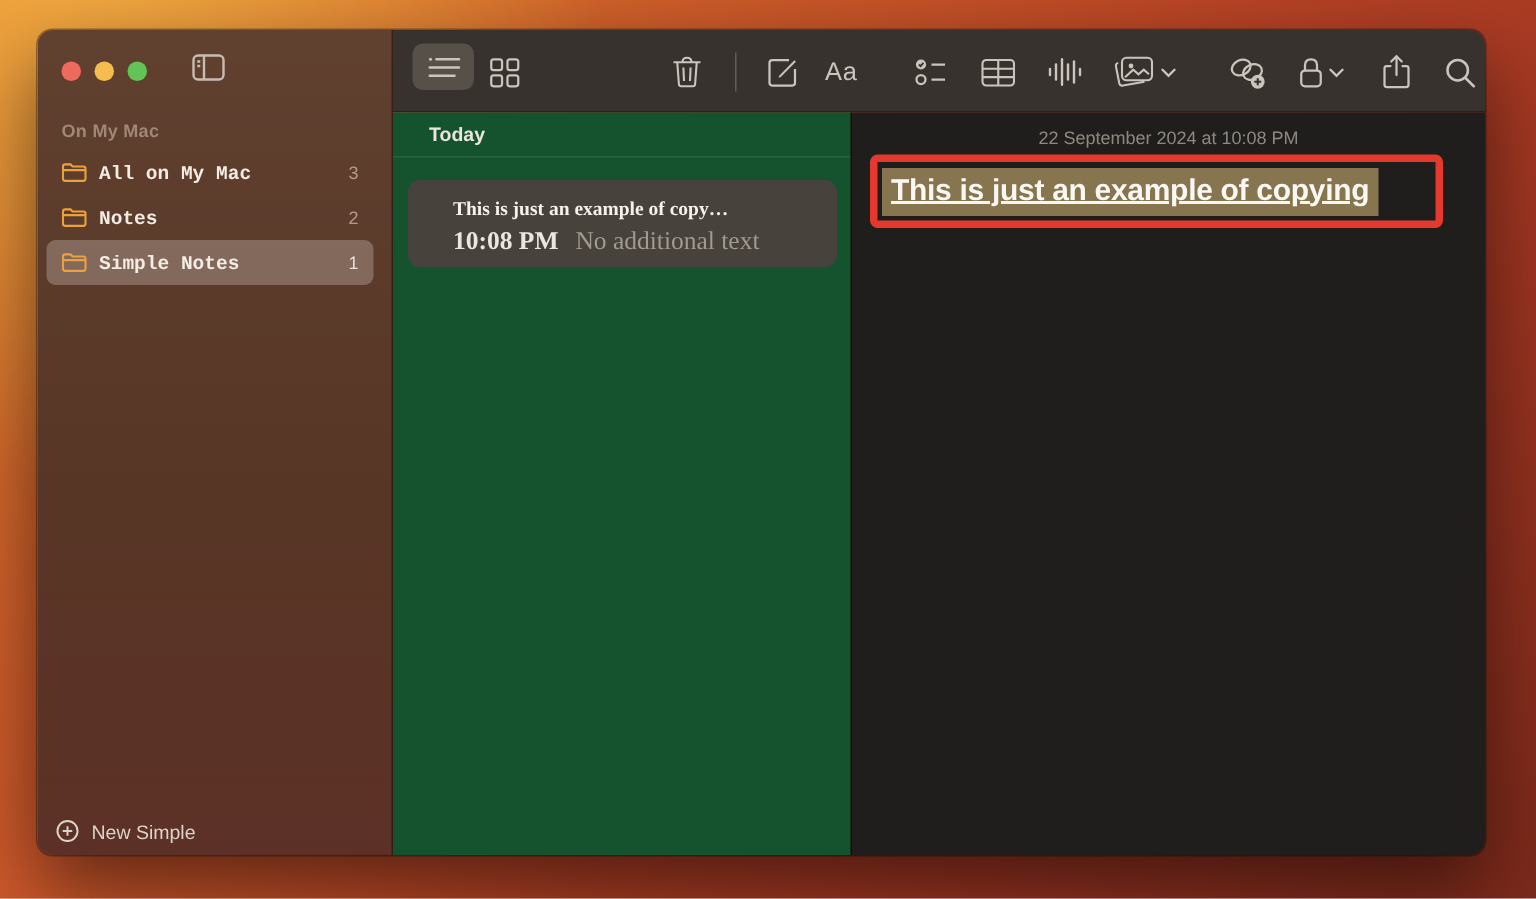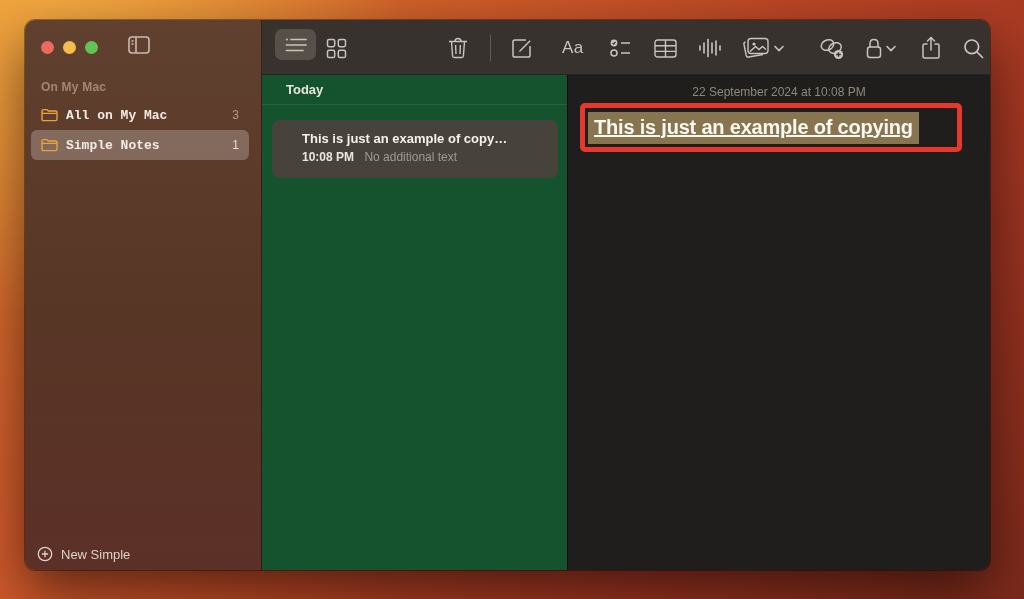--- a/index.html
+++ b/index.html
@@ -75,26 +75,26 @@
     width:306px; flex:none; background:#14532d; position:relative;
     border-right:1px solid #120c09;
   }
   .nl-header {
     height:30px; display:flex; align-items:center; padding-left:24px;
     font-size:13px; font-weight:700; color:#ece5de;
     border-bottom:1px solid rgba(255,255,255,.09);
   }
   .note-card {
     position:absolute; left:10px; top:45px; width:286px; height:58px;
-    background:#48423c; border-radius:8px; padding:11px 12px 0 30px; overflow:hidden;
+    background:#48423c; border-radius:8px; padding:11px 12px 0 30px; overflow:hidden;font-family:Liberation Serif, serif;
   }
   .note-title {
     font-size:13px; font-weight:700; color:#f6f1ea; white-space:nowrap; overflow:hidden;
   }
-  .note-meta { margin-top:4px; font-size:12px; white-space:nowrap; }
+  .note-meta { margin-top:4px; font-size:17px; white-space:nowrap; }
   .note-time { color:#ece6df; font-weight:600; }
   .note-preview { color:#a2998f; margin-left:7px; }
 
   
   .editor { flex:1; background:#1f1e1d; position:relative; }
   .ed-date {
     margin-top:10px; text-align:center; font-size:12px; color:#8f8press880;
     color:#8f8880;
   }
   .annotation-box {
@@ -133,20 +133,30 @@
     <div class="sb-items">
       <div class="sb-item">
         <span class="f-icon">
           <svg width="17" height="14" viewBox="0 0 17 14" fill="none" stroke="currentColor" stroke-width="1.4">
             <path d="M1 3.2 Q1 1.6 2.4 1.6 L6 1.6 L7.4 3 L14.6 3 Q16 3 16 4.4 L16 11 Q16 12.6 14.6 12.6 L2.4 12.6 Q1 12.6 1 11 Z"></path>
             <line x1="1" y1="5.4" x2="16" y2="5.4"></line>
           </svg>
         </span>
         <span class="lbl">All on My Mac</span>
         <span class="cnt">3</span>
+      </div>
+      <div class="sb-item">
+        <span class="f-icon">
+          <svg width="17" height="14" viewBox="0 0 17 14" fill="none" stroke="currentColor" stroke-width="1.4">
+            <path d="M1 3.2 Q1 1.6 2.4 1.6 L6 1.6 L7.4 3 L14.6 3 Q16 3 16 4.4 L16 11 Q16 12.6 14.6 12.6 L2.4 12.6 Q1 12.6 1 11 Z"></path>
+            <line x1="1" y1="5.4" x2="16" y2="5.4"></line>
+          </svg>
+        </span>
+        <span class="lbl">Notes</span>
+        <span class="cnt">2</span>
       </div>
       <div class="sb-item selected">
         <span class="f-icon">
           <svg width="17" height="14" viewBox="0 0 17 14" fill="none" stroke="currentColor" stroke-width="1.4">
             <path d="M1 3.2 Q1 1.6 2.4 1.6 L6 1.6 L7.4 3 L14.6 3 Q16 3 16 4.4 L16 11 Q16 12.6 14.6 12.6 L2.4 12.6 Q1 12.6 1 11 Z"></path>
             <line x1="1" y1="5.4" x2="16" y2="5.4"></line>
           </svg>
         </span>
         <span class="lbl">Simple Notes</span>
         <span class="cnt">1</span>
@@ -207,21 +217,21 @@
 
       <div class="tbtn" style="left:249px">
         <span>
           <svg width="22" height="22" viewBox="0 0 22 22" fill="none" stroke="currentColor" stroke-width="1.5">
             <path d="M15 3 L3.8 3 Q2 3 2 4.8 L2 18.2 Q2 20 3.8 20 L17.2 20 Q19 20 19 18.2 L19 9"></path>
             <path d="M8.5 13.5 L18.6 3.2 L19.6 4.2 L9.5 14.4 L8 14.9 Z" fill="currentColor" stroke="none"></path>
           </svg>
         </span>
       </div>
 
-      <div class="tbtn" style="left:300px">
+      <div class="tbtn" style="left:288px">
         <span class="aa-txt">Aa</span>
       </div>
 
       <div class="tbtn" style="left:347px">
         <span>
           <svg width="24" height="20" viewBox="0 0 24 20" fill="none" stroke="currentColor" stroke-width="1.5">
             <circle cx="5" cy="5" r="3.4" fill="currentColor" stroke="none"></circle>
             <path d="M3.6 5 L4.7 6.1 L6.6 3.9" stroke="#38322e" stroke-width="1.2"></path>
             <line x1="12" y1="5" x2="21" y2="5"></line>
             <circle cx="5" cy="15" r="3"></circle>

